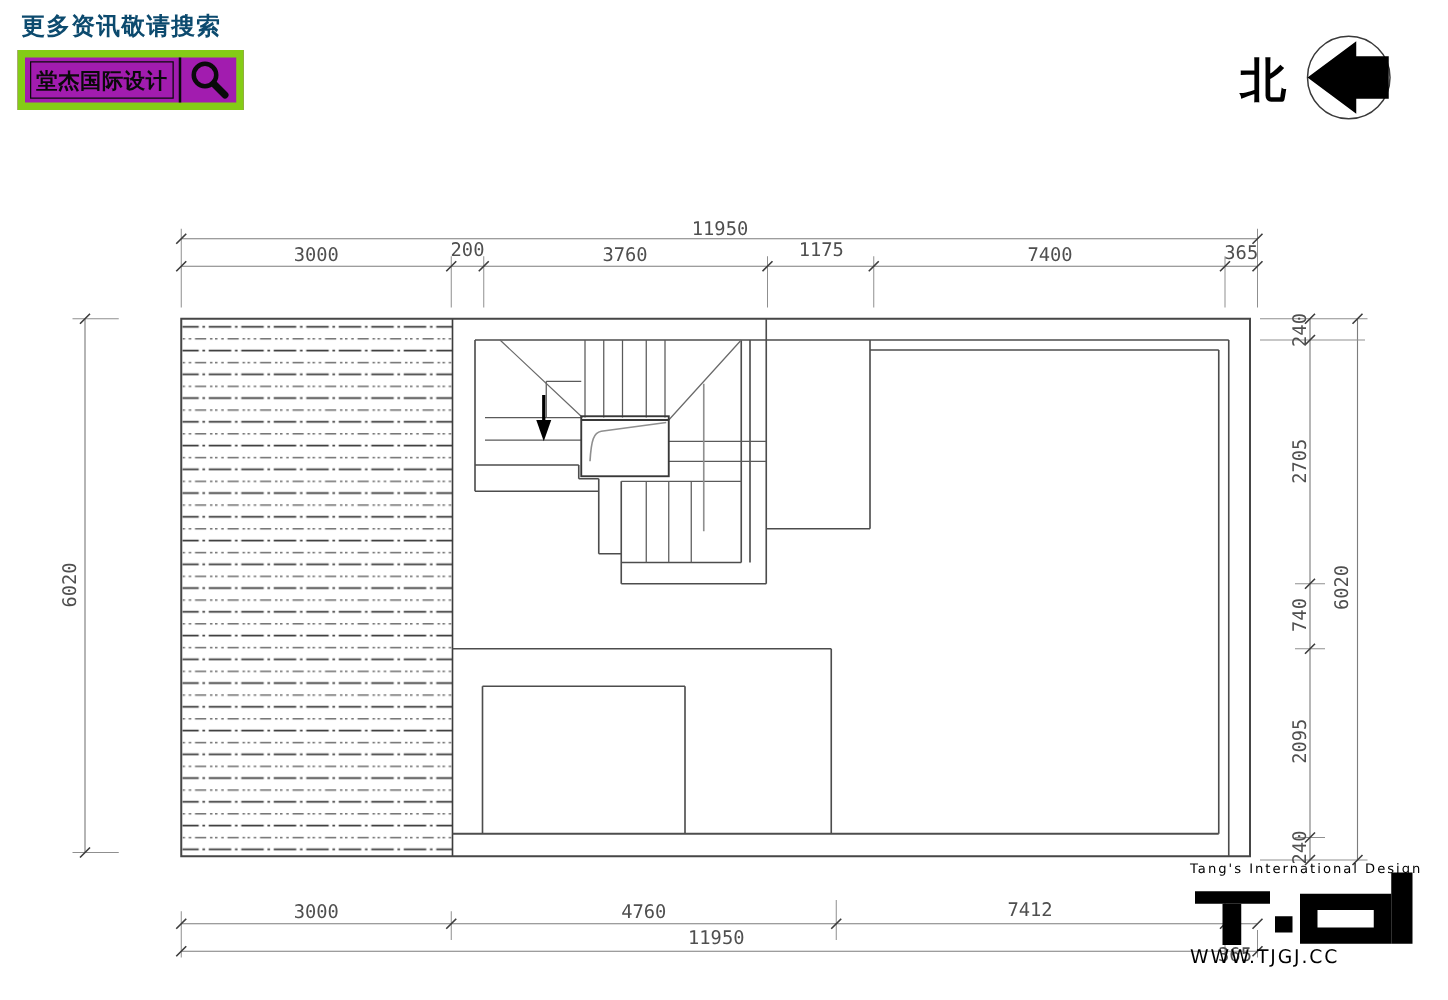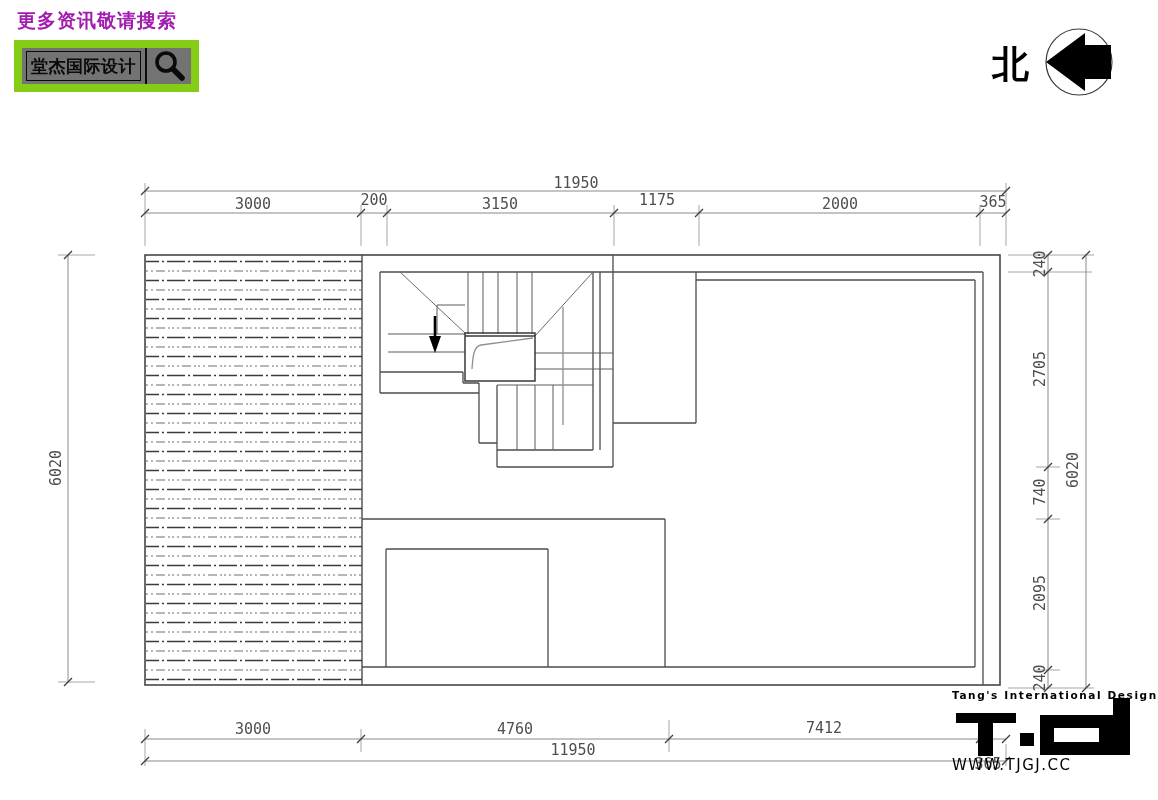--- a/index.html
+++ b/index.html
@@ -5,34 +5,34 @@
   html,body{margin:0;padding:0;background:#fff;}
   #stage{position:relative;width:1158px;height:800px;background:#fff;overflow:hidden;
          font-family:"DejaVu Sans",sans-serif;}
   #plan-svg{position:absolute;left:0;top:0;}
   .dim{position:absolute;transform:translate(-50%,-50%);
        font-family:"DejaVu Sans Mono",monospace;font-size:15px;color:#4f4f4f;
        white-space:nowrap;letter-spacing:0px;}
   .dim.rot{transform:translate(-50%,-50%) rotate(-90deg);}
   
   .tagline{position:absolute;left:17px;top:8px;font-size:19px;font-weight:bold;
-           color:#a21caf;letter-spacing:1px;}
-  .brand-box{position:absolute;left:14px;top:40px;height:36px;border:8px solid #84cc16;
-             display:flex;align-items:stretch;background:#737373;}
+           color:#0c4a6e;letter-spacing:1px;}
+  .brand-box{position:absolute;left:14px;top:40px;height:36px;border:6px solid #84cc16;
+             display:flex;align-items:stretch;background:#a21caf;}
   .brand-text{display:flex;align-items:center;margin:3px 4px;padding:0px 4px;
               border:1px solid #0a0a0a;font-size:17px;font-weight:bold;color:#0a0a0a;
               letter-spacing:0.5px;white-space:nowrap;}
   .brand-sep{width:2px;background:#0a0a0a;}
   .brand-icon-cell{width:44px;display:flex;align-items:center;justify-content:center;}
   
   .north-label{position:absolute;left:992px;top:40px;font-family:"DejaVu Serif",serif;
                font-size:37px;font-weight:bold;color:#000;}
   
   .tid{position:absolute;left:938px;top:683px;width:200px;height:96px;}
-  .tid-line1{position:absolute;left:14px;top:6px;font-size:10.5px;font-weight:bold;
+  .tid-line1{position:absolute;left:14px;top:6px;font-size:10.5px;font-weight:normal;
              letter-spacing:1.6px;color:#000;white-space:nowrap;}
   .tid-site{position:absolute;left:14px;top:73px;font-size:15px;font-weight:normal;
             letter-spacing:1.5px;color:#000;white-space:nowrap;}
 </style>
 </head>
 <body>
 
 <div id="stage">
 
   <svg id="plan-svg" width="1158" height="800" viewBox="0 0 1158 800">
@@ -99,23 +99,23 @@
                M141,765 L149,757 M1002,765 L1010,757
                M64,259 L72,251 M64,686 L72,678
                M1044,259 L1052,251 M1044,276 L1052,268 M1044,471 L1052,463 M1044,523 L1052,515 M1044,674 L1052,666 M1044,692 L1052,684
                M1082,259 L1090,251 M1082,692 L1090,684" stroke="#3d3d3d" stroke-width="1.3" fill="none"></path>
     </g>
   </svg>
 
   <span class="dim" style="left:576px;top:183px">11950</span>
   <span class="dim" style="left:253px;top:204px">3000</span>
   <span class="dim" style="left:374px;top:200px">200</span>
-  <span class="dim" style="left:500px;top:204px">3150</span>
+  <span class="dim" style="left:500px;top:204px">3760</span>
   <span class="dim" style="left:657px;top:200px">1175</span>
-  <span class="dim" style="left:840px;top:204px">2000</span>
+  <span class="dim" style="left:840px;top:204px">7400</span>
   <span class="dim" style="left:993px;top:202px">365</span>
 
   <span class="dim" style="left:253px;top:729px">3000</span>
   <span class="dim" style="left:515px;top:729px">4760</span>
   <span class="dim" style="left:824px;top:728px">7412</span>
   <span class="dim" style="left:988px;top:764px">365</span>
   <span class="dim" style="left:573px;top:750px">11950</span>
 
   <span class="dim rot" style="left:56px;top:468px">6020</span>
 

